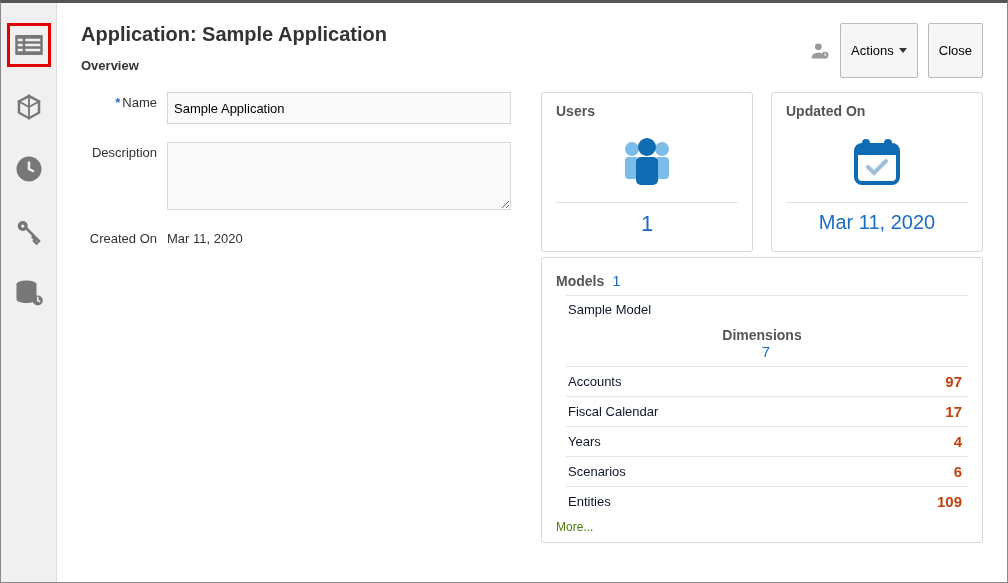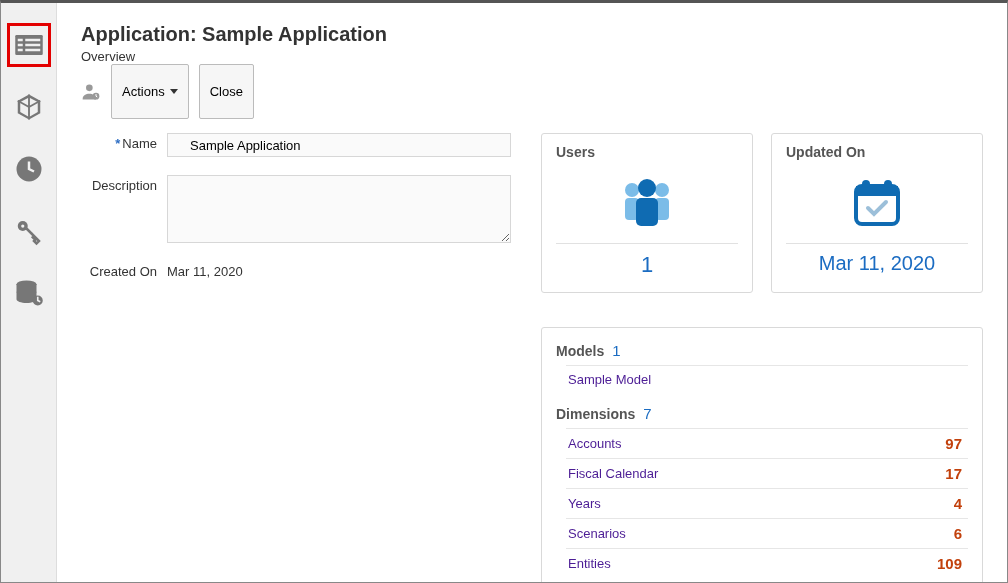--- a/index.html
+++ b/index.html
@@ -46,32 +46,31 @@
   .main {
     flex: 1;
     padding: 20px 24px;
     position: relative;
   }
   .header {
     display: flex;
     align-items: flex-start;
     justify-content: space-between;
     margin-bottom: 14px;
-    flex-direction: column;
   }
   .title {
     font-size: 20px;
     font-weight: 700;
     color: #333;
   }
   .subtitle {
     font-size: 13px;
-    font-weight: 400;
+    font-weight: 700;
     color: #333;
-    margin-top: 3px;
+    margin-top: 12px;
   }
   .header-btns {
     display: flex;
     align-items: center;
     gap: 10px;
   }
   .person-icon { width:20px; height:20px; color:#999; }
   .btn {
     border: 1px solid #bbb;
     border-radius: 2px;
@@ -107,42 +106,42 @@
     width: 86px;
     text-align: right;
     padding-right: 10px;
     font-size: 13px;
     color: #333;
     line-height: 22px;
   }
   .req-star { color:#2d6dc3; font-weight:600; margin-right:2px; }
   .form-row input[type="text"] {
     flex:1;
-    height: 24px;
-    padding: 2px 22px;
+    height: 32px;
+    padding: 2px 6px;
     border:1px solid #d7d7d7;
     background:#fafafa;
     font-size:13px;
   }
   .form-row textarea {
     flex:1;
     height: 68px;
     padding:4px 6px;
     border:1px solid #d7d7d7;
     background:#fafafa;
     font-size:13px;
     resize: both;
   }
   .form-static { font-size:13px; line-height:22px; color:#333; }
   
   .cards-col {
     flex:1;
     display:flex;
     flex-direction: column;
-    gap: 34px;
+    gap: 5px;
   }
   .cards-row {
     display:flex;
     gap: 18px;
   }
   .card {
     border:1px solid #d9d9d9;
     border-radius:3px;
     padding:10px 14px 14px 14px;
     background:#fff;
@@ -181,21 +180,21 @@
   .dim-head .count { color:#1b6cc2; font-weight:500; margin-left:8px; font-size:15px; }
   .dim-list { padding-left:10px; }
   .dim-row {
     display:flex;
     justify-content:space-between;
     align-items:center;
     border-top:1px solid #e6e6e6;
     padding:6px 2px;
     font-size:13px;
   }
-  .dim-row .dname { color:#4c1d95; }
+  .dim-row .dname { color:#0f172a; }
   .dim-row .dval { color:#c2410c; font-weight:700; font-size:15px; padding-right:4px; }
   .more-link { color:#4d7c0f; font-size:12px; padding:4px 0 0 0; cursor:pointer; display:inline-block; }
 </style>
 </head>
 <body>
 
 <div class="layout">
 
   <div class="sidebar">
     <div class="sidebar-item highlighted">
@@ -321,21 +320,21 @@
           <div class="dim-head">
             <span>Models</span>
             <span class="count">1</span>
           </div>
           <div class="dim-list" id="models-list">
               <div class="dim-row">
                 <span class="dname">Sample Model</span>
               </div>
             </div>
 
-          <div class="dim-head" style="margin-top:8px;">
+          <div class="dim-head" style="margin-top:0;flex-direction:column;">
             <span>Dimensions</span>
             <span class="count">7</span>
           </div>
           <div class="dim-list" id="dimensions-list">
               <div class="dim-row">
                 <span class="dname">Accounts</span>
                 <span class="dval">97</span>
               </div>
               <div class="dim-row">
                 <span class="dname">Fiscal Calendar</span>

